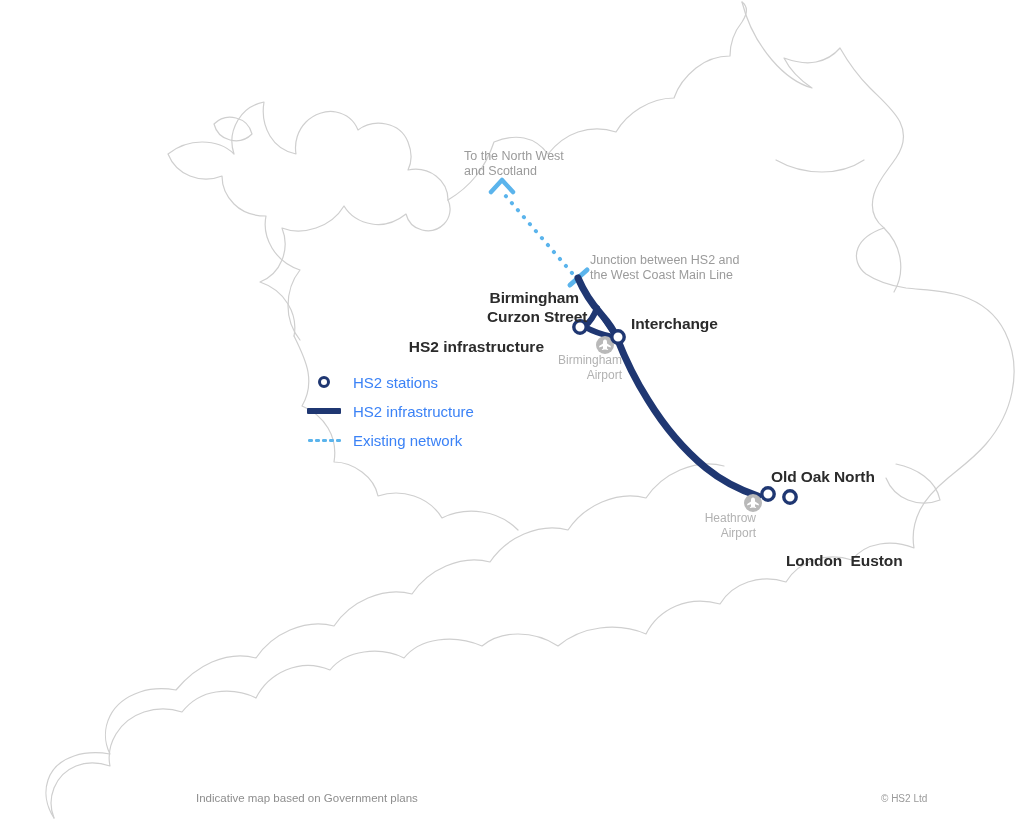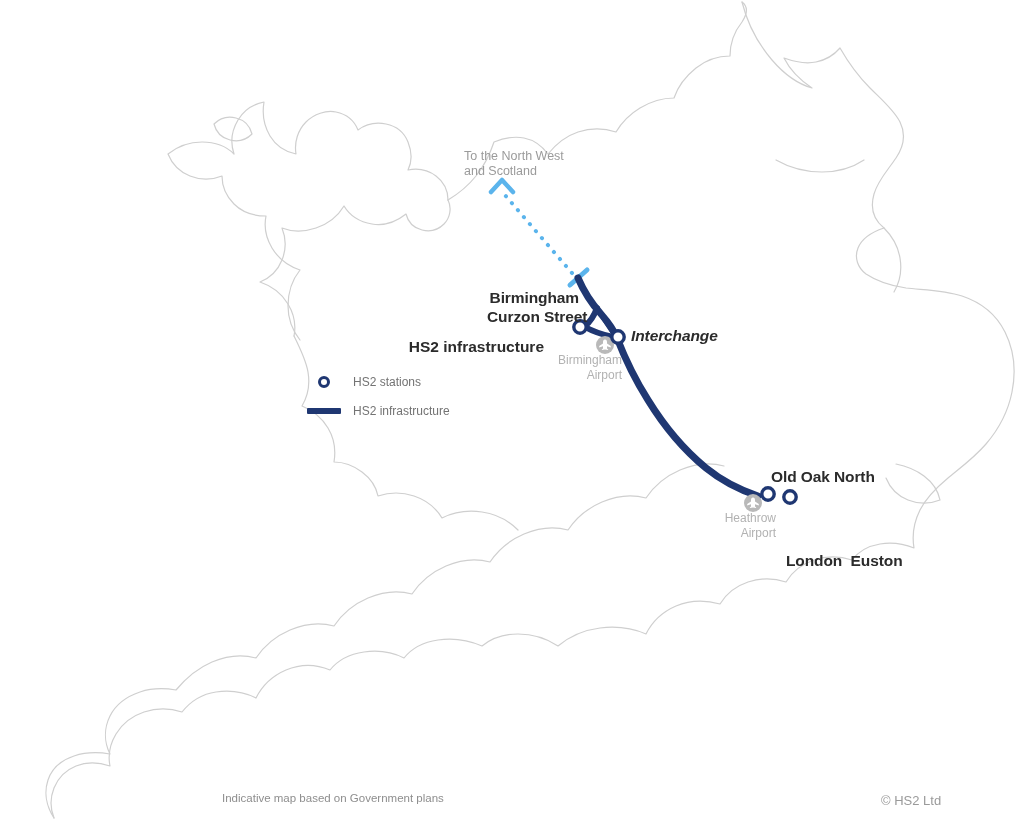--- a/index.html
+++ b/index.html
@@ -88,21 +88,21 @@
   .airport-label {
     font-size: 12px;
     color: #b2b2b2;
     text-align: right;
   }
   .footer-label {
     font-size: 11.5px;
     color: #8e8e8e;
   }
   .footer-label.right {
-    font-size: 13px;
+    font-size: 10px;
     color: #9a9a9a;
   }
 
   
   #legend {
     position: absolute;
     left: 304px;
     top: 338px;
     width: 240px;
     text-align: right;
@@ -121,22 +121,22 @@
   }
   #legend .legend-key {
     width: 40px;
     min-width: 40px;
     display: flex;
     align-items: center;
     justify-content: center;
     margin-right: 9px;
   }
   #legend .legend-text {
-    font-size: 12px;
-    color: #737373;
+    font-size: 15px;
+    color: #3b82f6;
   }
   .key-ring {
     width: 12px;
     height: 12px;
     border-radius: 50%;
     border: 3.2px solid #1f3772;
     background: #ffffff;
     box-sizing: border-box;
   }
   .key-solid {
@@ -396,52 +396,60 @@
 
     <circle class="station-ring" cx="580" cy="327" r="6.2"></circle>
     <circle class="station-ring" cx="618" cy="337" r="6.2"></circle>
     <circle class="station-ring" cx="768" cy="494" r="6.2"></circle>
     <circle class="station-ring" cx="790" cy="497" r="6.2"></circle>
   </svg>
 
   <div class="lbl annot-label" style="left:464px; top:149px;">To the North West
 and Scotland</div>
 
+  <div class="lbl annot-label" style="left:590px; top:253px;">Junction between HS2 and
+the West Coast Main Line</div>
 
   <div class="lbl station-label" style="left:487px; top:289px; text-align:right; width:92px;">Birmingham
 Curzon Street</div>
 
-  <div class="lbl station-label" style="left:631px; top:327px;font-style:italic;">Interchange</div>
+  <div class="lbl station-label" style="left:631px; top:315px;">Interchange</div>
 
   <div class="lbl station-label" style="left:771px; top:468px;">Old Oak North</div>
 
   <div class="lbl station-label" style="left:786px; top:504px;margin-top:48px;">London  Euston</div>
 
   <div class="lbl airport-label" style="left:542px; top:353px; width:80px;">Birmingham
 Airport</div>
 
-  <div class="lbl airport-label" style="left:696px; top:511px; width:80px;">Heathrow
+  <div class="lbl airport-label" style="left:676px; top:511px; width:80px;">Heathrow
 Airport</div>
 
   <div id="legend">
     <div class="legend-title">HS2 infrastructure</div>
 
     <div class="legend-row">
       <span class="legend-key">
         <span class="key-ring"></span>
       </span>
       <span class="legend-text">HS2 stations</span>
     </div>
 
     <div class="legend-row">
       <span class="legend-key">
         <span class="key-solid"></span>
       </span>
       <span class="legend-text">HS2 infrastructure</span>
     </div>
 
+    <div class="legend-row">
+      <span class="legend-key">
+        <span class="key-dotted"></span>
+      </span>
+      <span class="legend-text">Existing network</span>
+    </div>
   </div>
 
-  <div class="lbl footer-label" style="left:196px; top:791px;margin-left:26px;">Indicative map based on Government plans</div>
+  <div class="lbl footer-label" style="left:196px; top:791px;">Indicative map based on Government plans</div>
 
   <div class="lbl footer-label right" style="left:881px; top:793px;">© HS2 Ltd</div>
 
 </div>
 
 </body></html>

